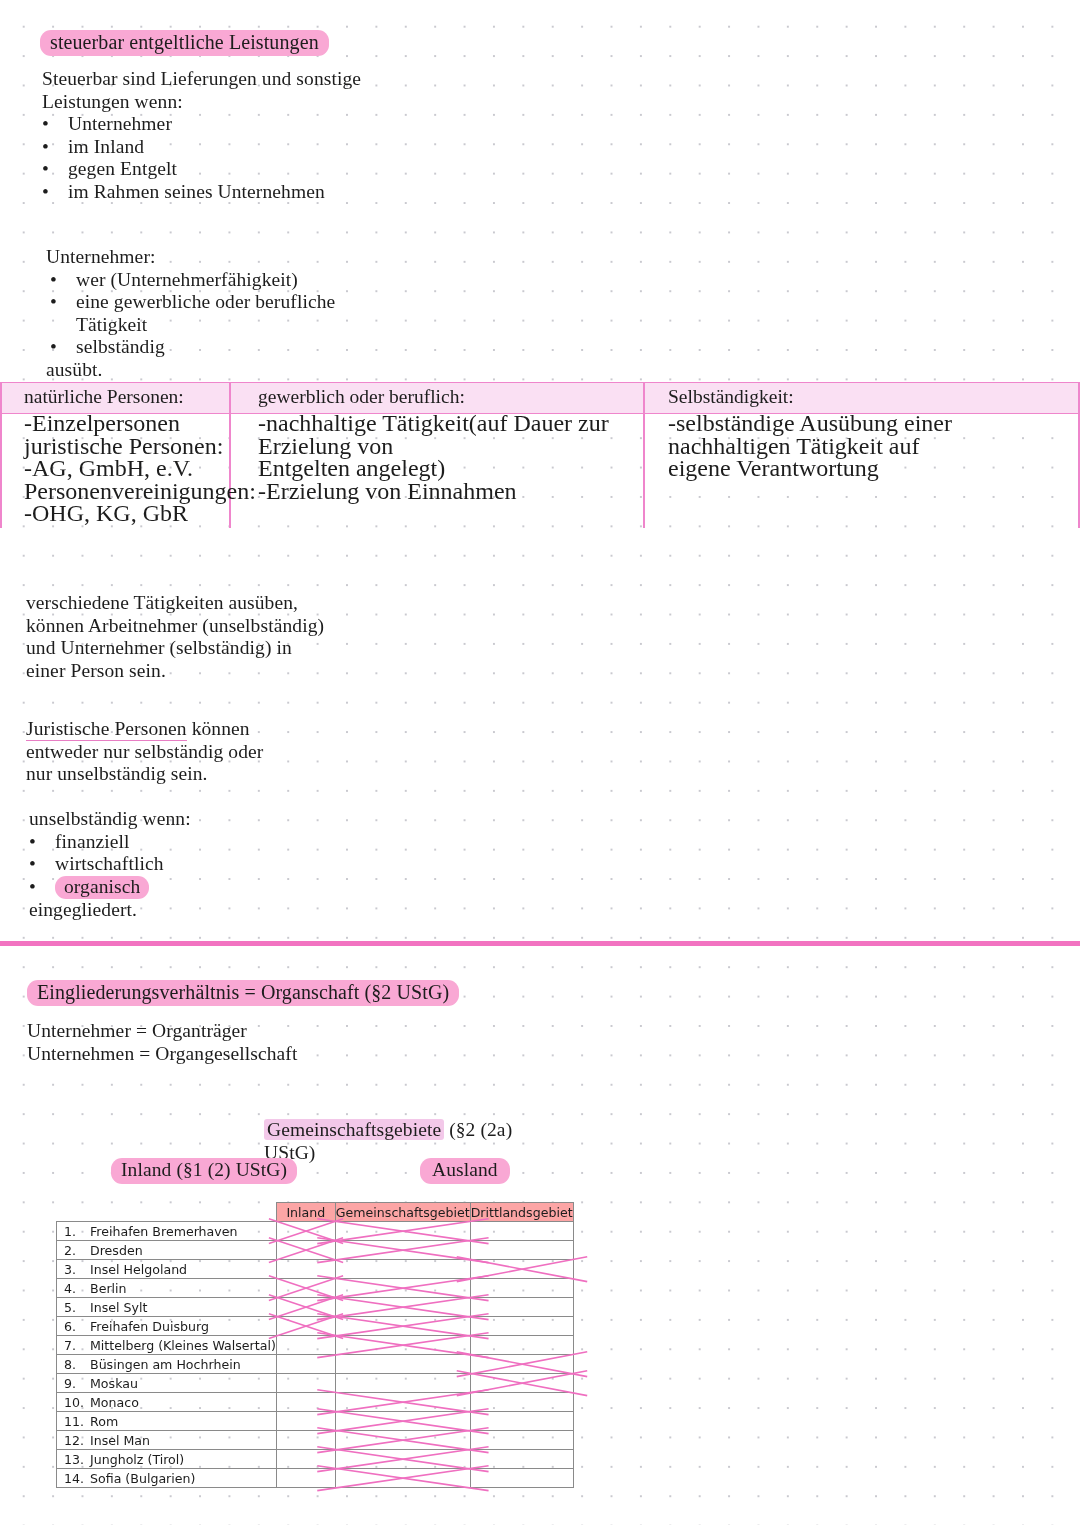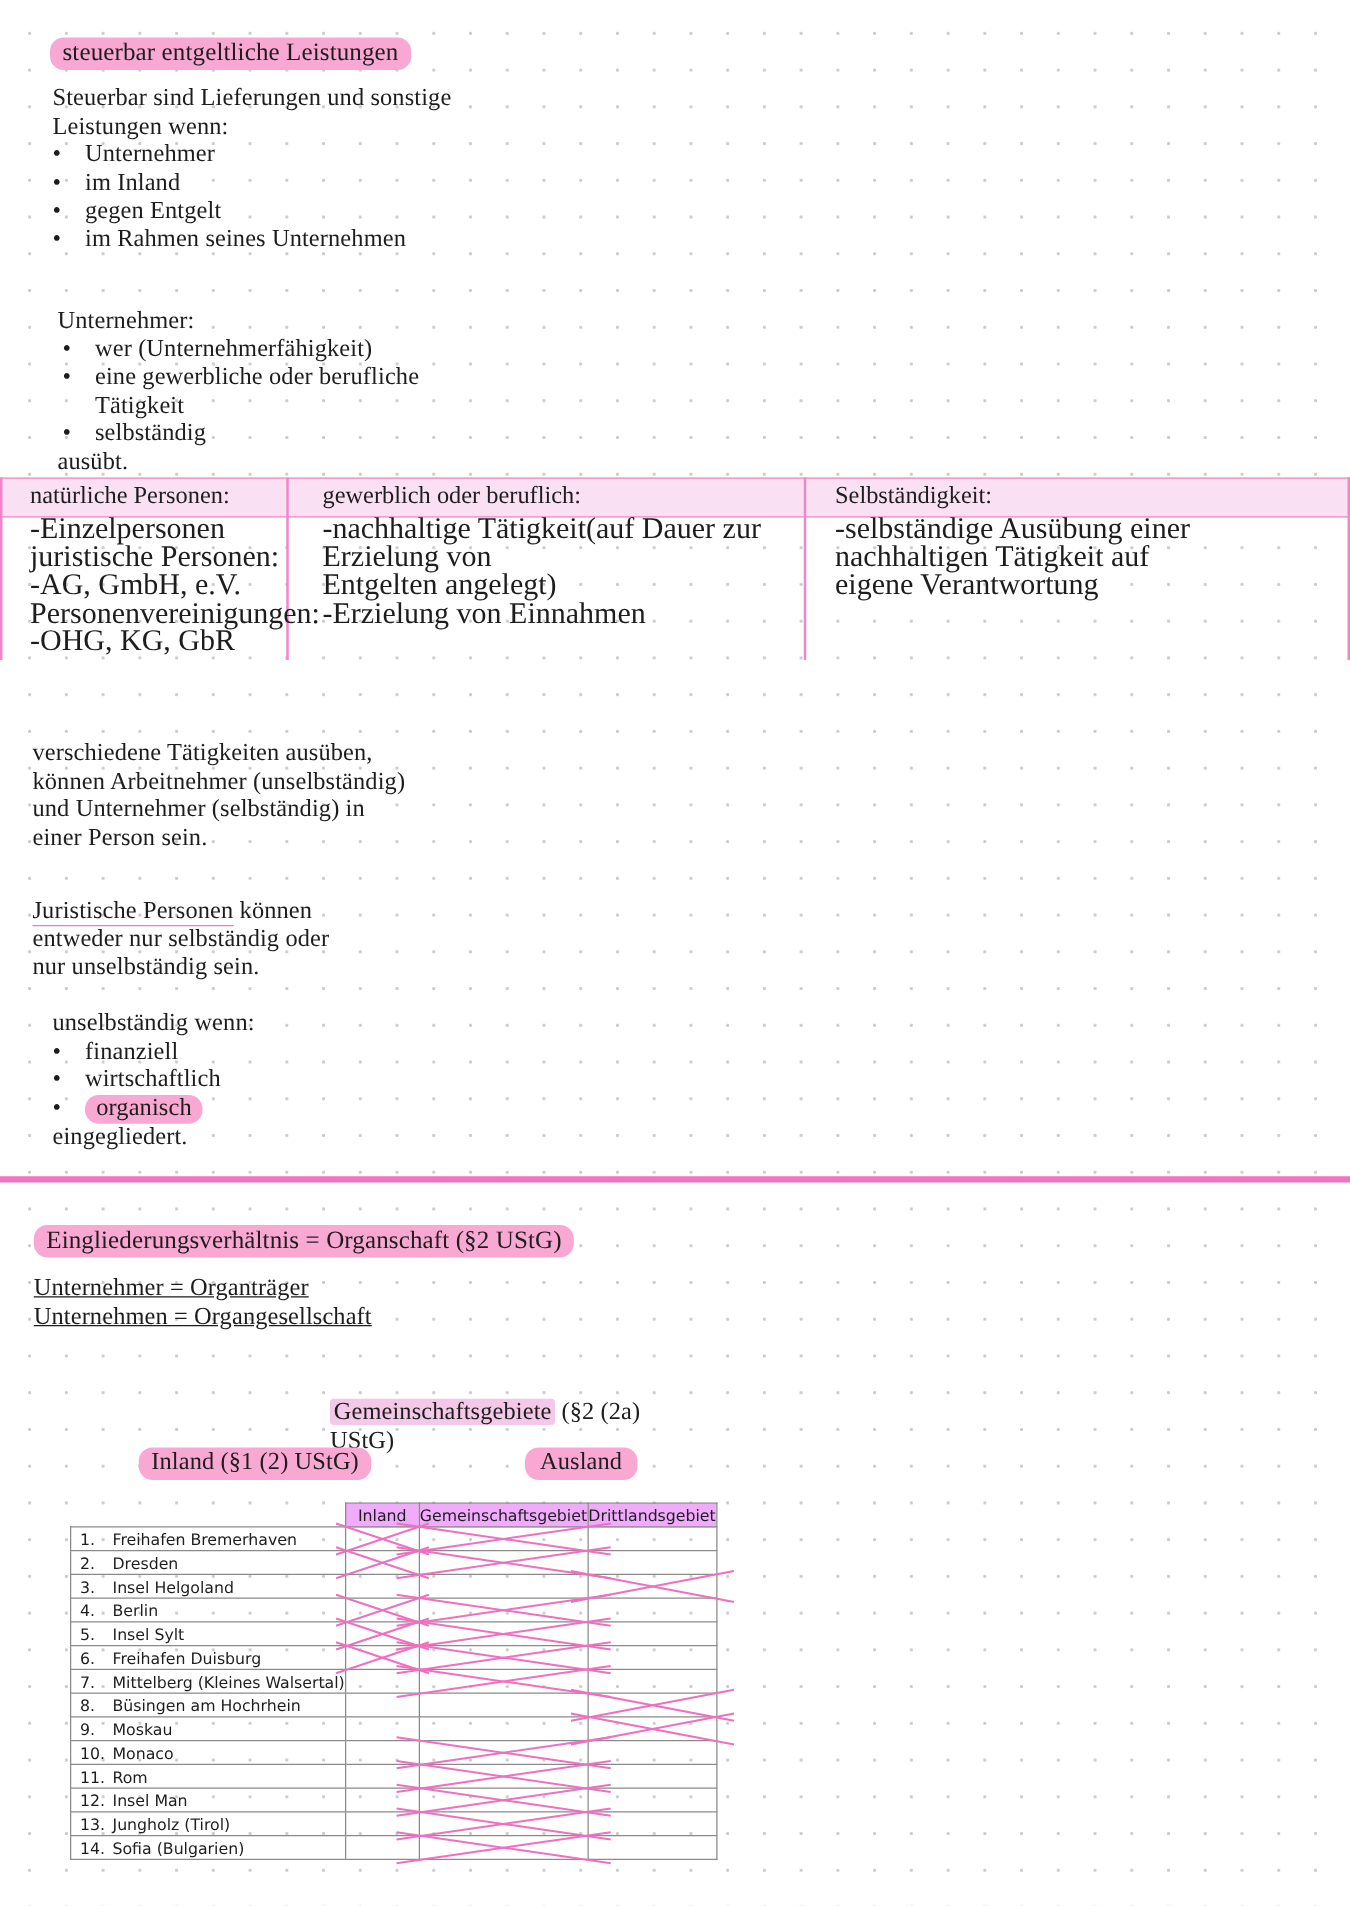--- a/index.html
+++ b/index.html
@@ -80,21 +80,21 @@
   table{border-collapse:collapse;font-family:"DejaVu Sans","Liberation Sans",sans-serif;}
   table td,table th{
     border:1px solid #8a8a8a;
     font-size:12.6px;
     color:#1d1d1d;
     font-weight:normal;
     height:19px;
     box-sizing:border-box;
     padding:0;
   }
-  th{background:#f0abfc;text-align:center;height:20px;}
+  th{background:#fca5a5;text-align:center;height:20px;}
   td.lbl{width:183px;text-align:left;padding-left:7px;white-space:nowrap;}
   td.cell{width:59px;position:relative;}
   td.c-inland{width:59px;}
   td.c-gemein{width:118px;}
   td.c-dritt{width:91px;}
   th.h-lbl{border:none;background:transparent;}
   .xmark{position:absolute;left:0;top:0;width:100%;height:100%;}
   .xmark svg{display:block;width:100%;height:100%;overflow:visible;}
   .xmark line{stroke:#ef6fc0;stroke-width:1.6;}
 </style>
@@ -186,21 +186,21 @@
   </div>
 
   <div class="abs txt" style="left:26px;top:718px;width:420px;">
     <div>
       <span class="ul-pink">Juristische Personen</span><span> können</span>
     </div>
     <div>entweder nur selbständig oder</div>
     <div>nur unselbständig sein.</div>
   </div>
 
-  <div class="abs txt" style="left:42px;top:808px;width:420px;">
+  <div class="abs txt" style="left:29px;top:808px;width:420px;">
     <div>unselbständig wenn:</div>
     <div class="bullet-row">
       <span class="bt">•</span>
       <span>finanziell</span>
     </div>
     <div class="bullet-row">
       <span class="bt">•</span>
       <span>wirtschaftlich</span>
     </div>
     <div class="bullet-row">
@@ -208,21 +208,21 @@
       <span class="hl" style="padding:0 9px 1px 9px;">organisch</span>
     </div>
     <div>eingegliedert.</div>
   </div>
 
   <div id="divider"></div>
 
   <div class="abs" style="left:27px;top:980px;">
     <span class="hl txt txt-title">Eingliederungsverhältnis = Organschaft (§2 UStG)</span>
   </div>
-  <div class="abs txt" style="left:27px;top:1020px;width:480px;text-decoration:underline;">
+  <div class="abs txt" style="left:27px;top:1020px;width:480px;">
     <div>Unternehmer = Organträger</div>
     <div>Unternehmen = Organgesellschaft</div>
   </div>
 
   <div class="abs txt" style="left:264px;top:1119px;width:300px;">
     <div>
       <span class="hl-strong">Gemeinschaftsgebiete</span><span> (§2 (2a)</span>
     </div>
     <div>UStG)</div>
   </div>

